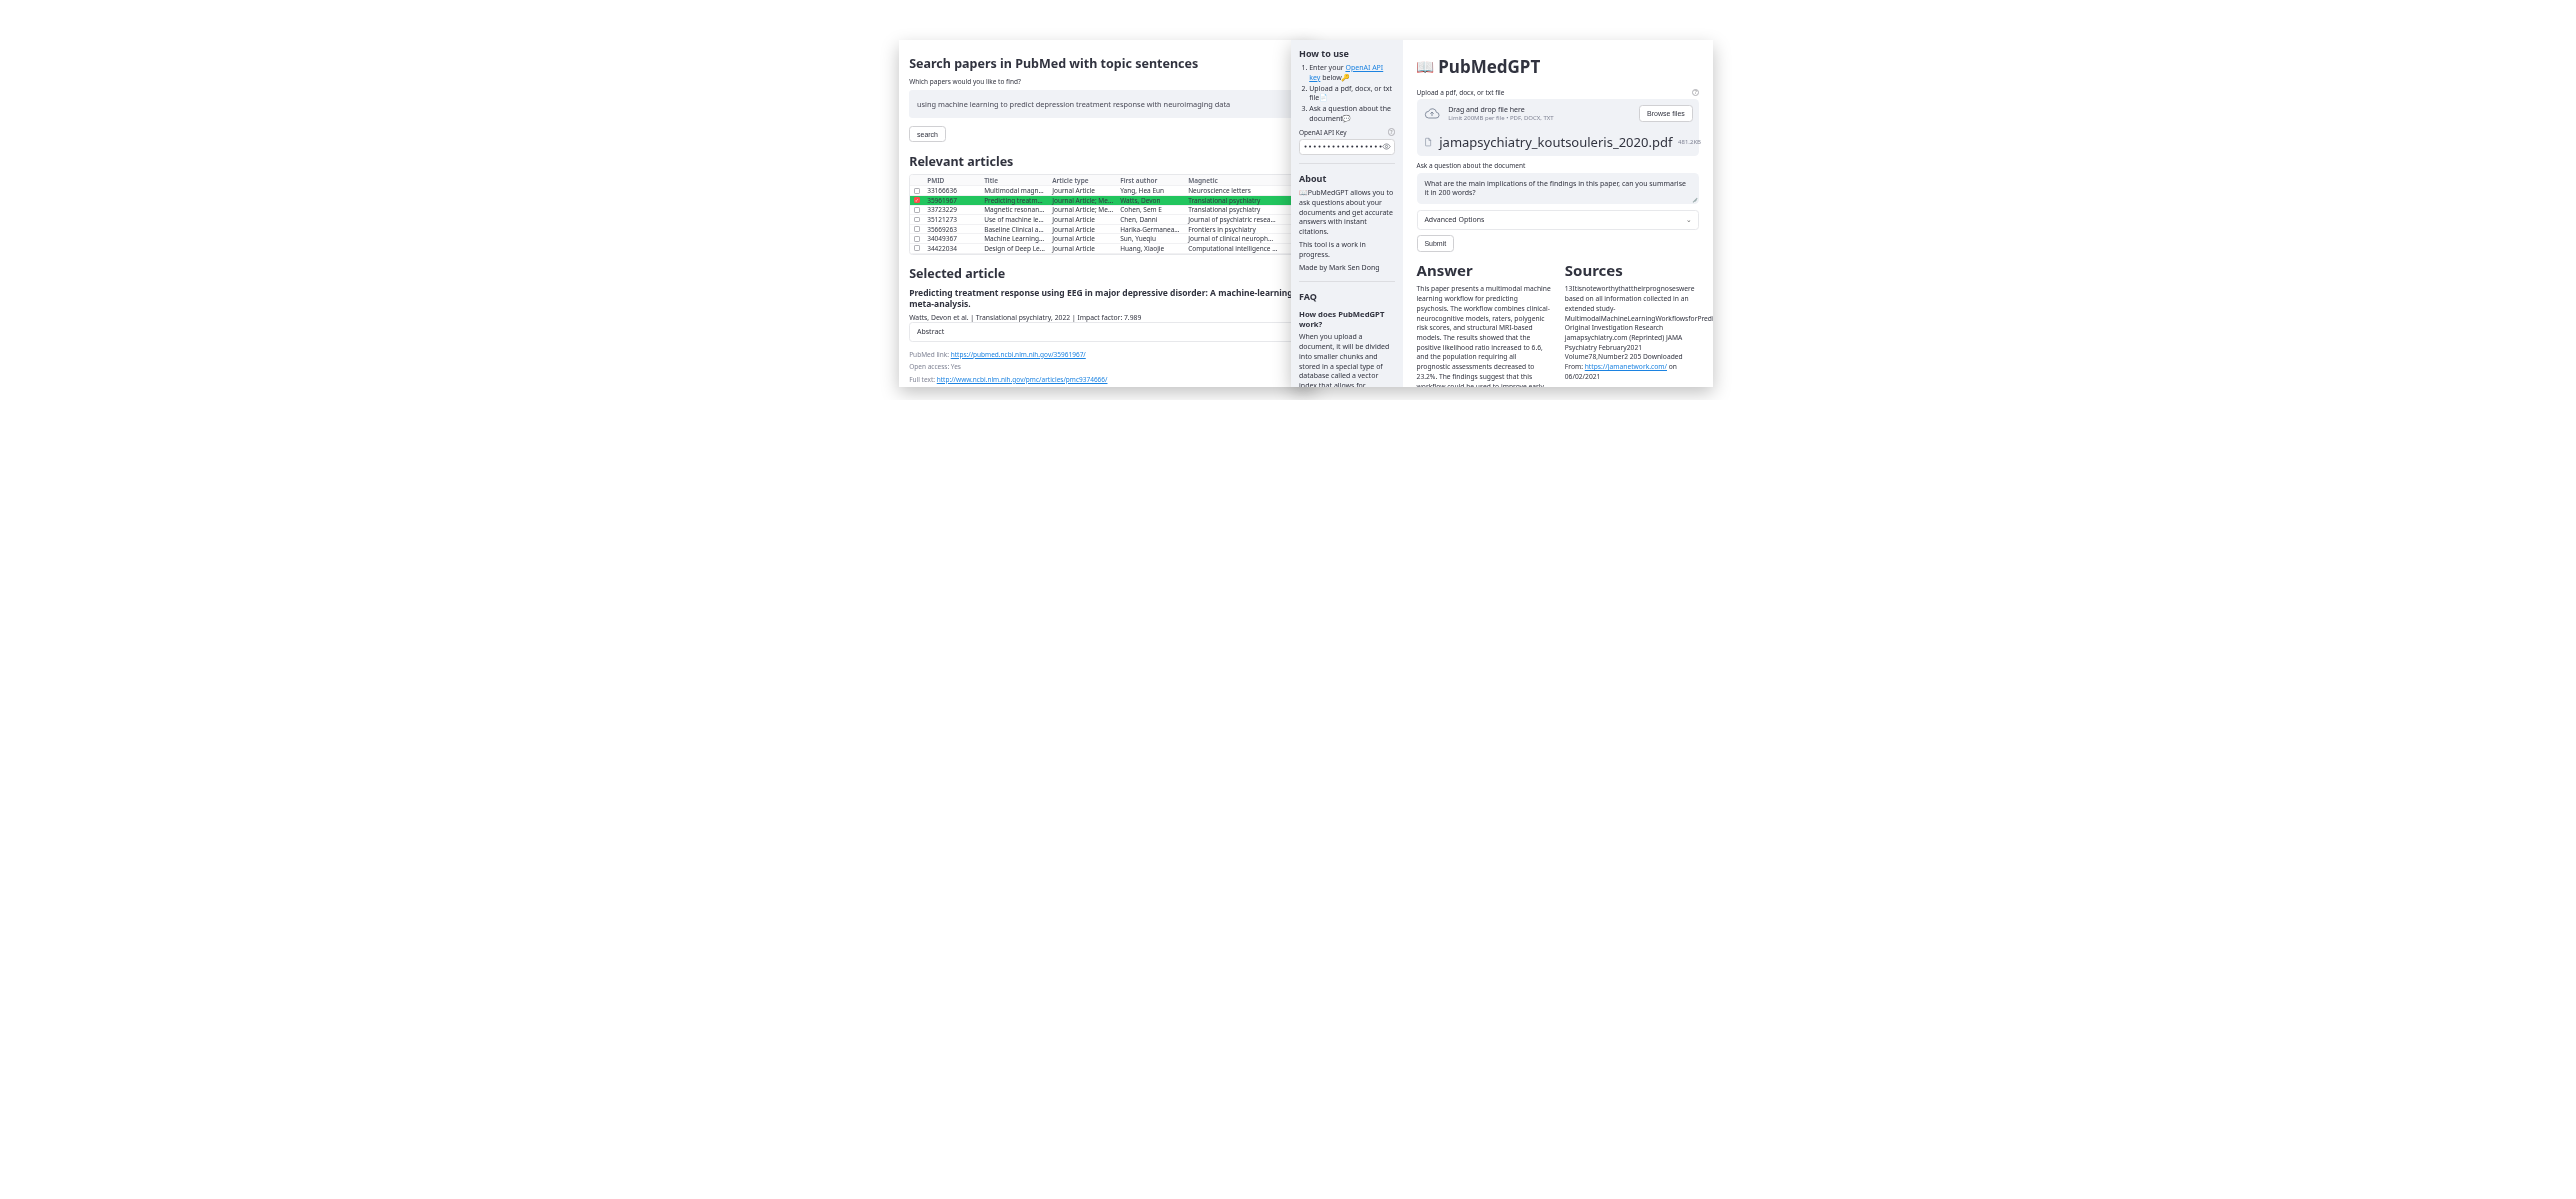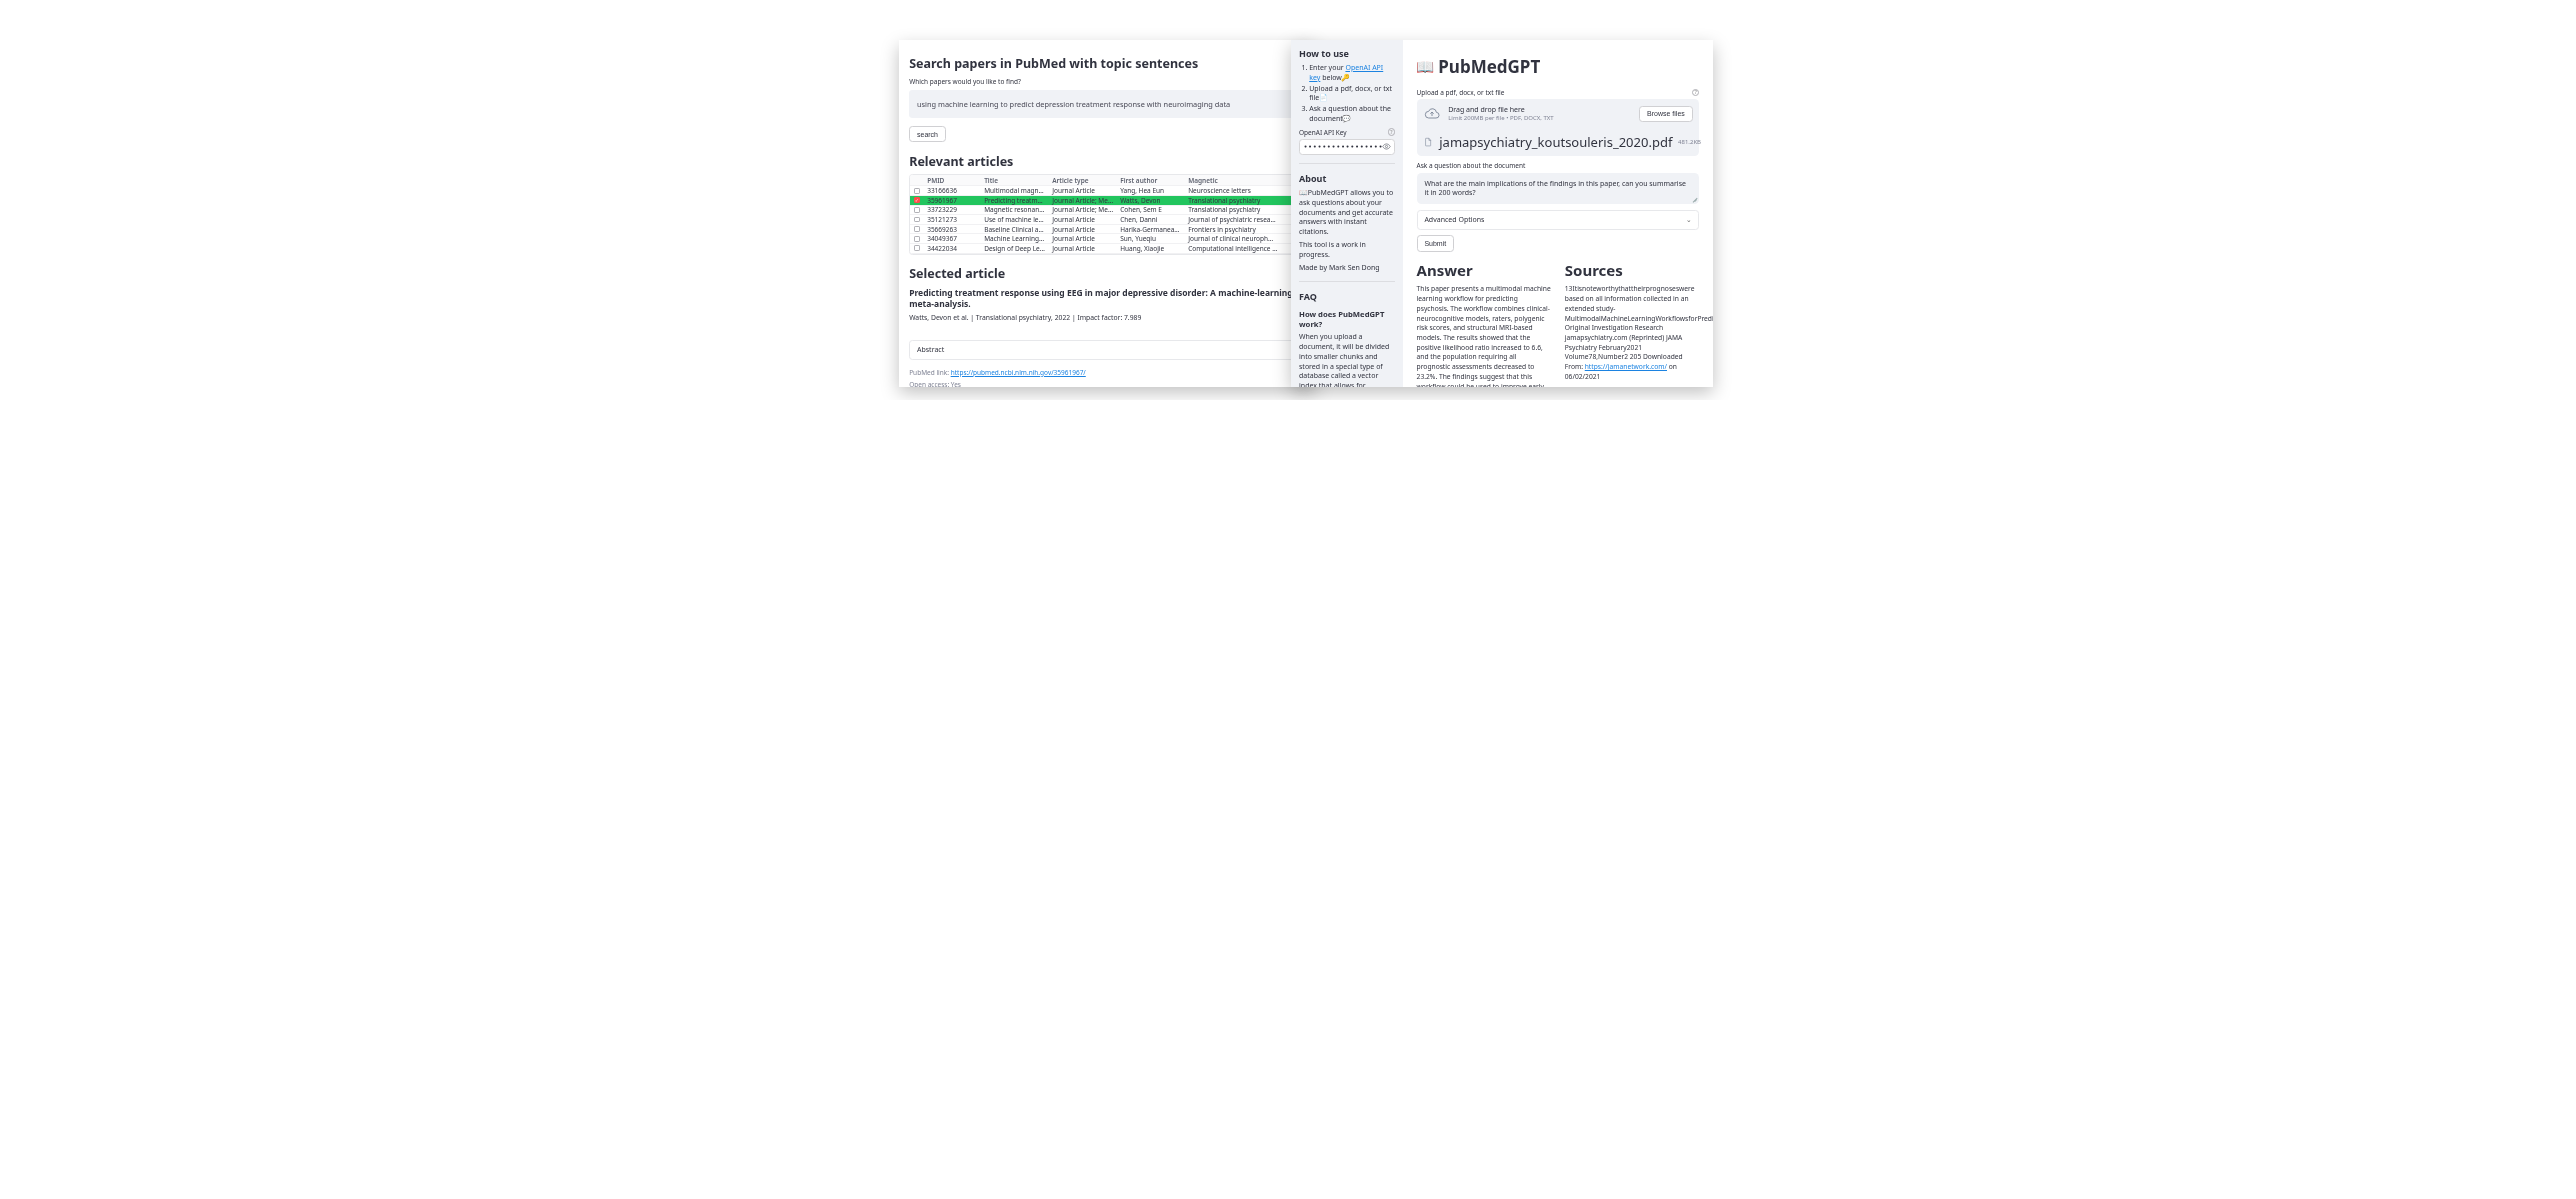--- a/index.html
+++ b/index.html
@@ -92,21 +92,21 @@
   .checkbox {
     width: 5.7px; height: 5.7px; border: 0.6px solid #b0b0b5; border-radius: 1.1px; background: #fff;
     display: inline-flex; align-items: center; justify-content: center;
   }
   .checkbox.checked { background: var(--red); border-color: var(--red); }
   .checkbox.checked::after { content: "✓"; color: #fff; font-size: 4.5px; line-height: 1; }
 
   .selected-title {
     font-size: 8.5px; font-weight: 700; margin: 5.7px 0 3.4px;
   }
-  .selected-meta { font-size: 6.8px; margin-bottom: 18px; }
+  .selected-meta { font-size: 6.8px; margin-bottom: 0; }
   .expander {
     border: 0.6px solid var(--border-light); border-radius: 3.4px;
     padding: 4.5px 6.8px; font-size: 7px; margin-bottom: 8px;
   }
   .kv { font-size: 6.5px; color: var(--muted); margin: 3.4px 0; }
   .kv a { color: var(--link); text-decoration: underline; }
 
   
   .sidebar {
     width: 112px; background: var(--bg-section);
@@ -152,21 +152,21 @@
     font-size: 17px; font-weight: 700; margin: 4.5px 0 10.2px;
     display: flex; align-items: center; gap: 3.4px;
   }
   .app-title .emoji { font-size: 14.7px; }
   .upload-label-row { display: flex; justify-content: space-between; align-items: center; font-size: 6.5px; margin-bottom: 2.3px; }
   .uploader {
     background: var(--bg-section); border-radius: 4.5px; padding: 0;
     display: flex; flex-direction: column; margin-bottom: 4.5px;
   }
   .uploader-top {
-    display: flex; align-items: center; padding: 5.7px 6.8px;
+    display: flex; align-items: flex-start; padding: 5.7px 6.8px;
   }
   .cloud-icon {
     width: 18px; height: 18px; display: flex; align-items: center; justify-content: center;
     color: #7e8899; margin-right: 6.8px;
   }
   .cloud-icon svg { width: 16px; height: 16px; }
   .upload-text { flex: 1; }
   .upload-text .hdr { font-size: 7px; }
   .upload-text .sub { font-size: 6px; color: var(--muted); }
   .file-row {

